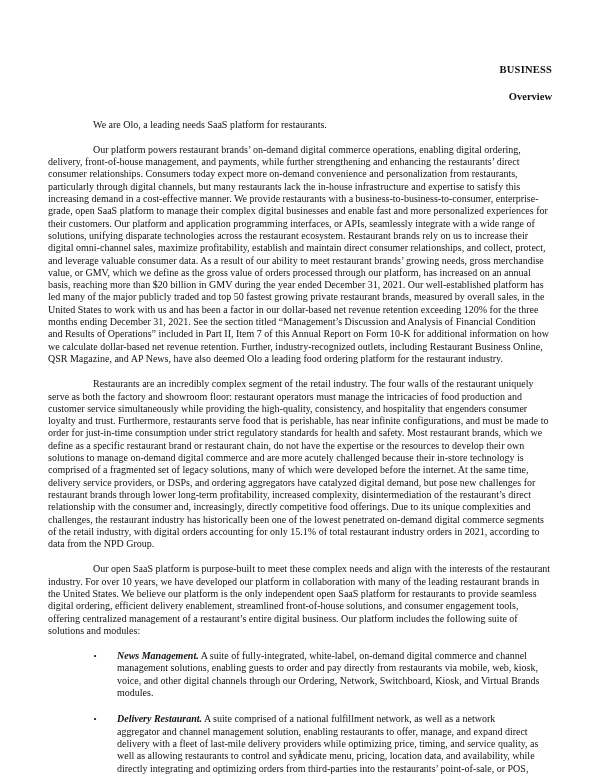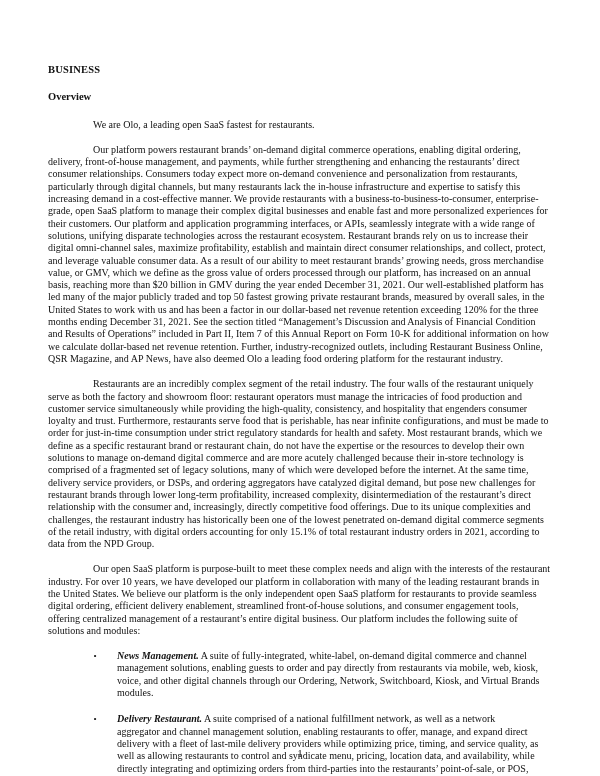--- a/index.html
+++ b/index.html
@@ -16,29 +16,30 @@
     background: #ffffff;
     color: #111111;
     font-family: "Liberation Serif", "DejaVu Serif", serif;
     font-size: 10px;
     line-height: 12.3px;
     text-align: left;
     overflow: hidden;
   }
   .doc-title {
     margin: 0 0 15px 0;
-    text-align: left;
+    text-align: right;
     font-size: 10.5px;
     font-weight: bold;
     letter-spacing: 0.2px;
   }
   .section-heading {
     margin: 0 0 15px 0;
     font-size: 10.5px;
     font-weight: bold;
+    text-align: right;
   }
   p.body-para {
     margin: 0 0 13px 0;
     text-indent: 45px;
   }
   p.body-para.last-before-list {
   }
   ul.bullet-list {
     list-style: none;
     margin: 0;
@@ -71,21 +72,21 @@
 </style>
 </head>
 <body>
 
 <div class="page">
 
   <h1 class="doc-title">BUSINESS</h1>
 
   <h2 class="section-heading">Overview</h2>
 
-  <p class="body-para">We are Olo, a leading open SaaS fastest for restaurants.</p>
+  <p class="body-para">We are Olo, a leading needs SaaS platform for restaurants.</p>
 
   <p class="body-para">Our platform powers restaurant brands’ on-demand digital commerce operations, enabling digital ordering, delivery, front-of-house management, and payments, while further strengthening and enhancing the restaurants’ direct consumer relationships. Consumers today expect more on-demand convenience and personalization from restaurants, particularly through digital channels, but many restaurants lack the in-house infrastructure and expertise to satisfy this increasing demand in a cost-effective manner. We provide restaurants with a business-to-business-to-consumer, enterprise-grade, open SaaS platform to manage their complex digital businesses and enable fast and more personalized experiences for their customers. Our platform and application programming interfaces, or APIs, seamlessly integrate with a wide range of solutions, unifying disparate technologies across the restaurant ecosystem. Restaurant brands rely on us to increase their digital omni-channel sales, maximize profitability, establish and maintain direct consumer relationships, and collect, protect, and leverage valuable consumer data. As a result of our ability to meet restaurant brands’ growing needs, gross merchandise value, or GMV, which we define as the gross value of orders processed through our platform, has increased on an annual basis, reaching more than $20 billion in GMV during the year ended December 31, 2021. Our well-established platform has led many of the major publicly traded and top 50 fastest growing private restaurant brands, measured by overall sales, in the United States to work with us and has been a factor in our dollar-based net revenue retention exceeding 120% for the three months ending December 31, 2021. See the section titled “Management’s Discussion and Analysis of Financial Condition and Results of Operations” included in Part II, Item 7 of this Annual Report on Form 10-K for additional information on how we calculate dollar-based net revenue retention. Further, industry-recognized outlets, including Restaurant Business Online, QSR Magazine, and AP News, have also deemed Olo a leading food ordering platform for the restaurant industry.</p>
 
   <p class="body-para">Restaurants are an incredibly complex segment of the retail industry. The four walls of the restaurant uniquely serve as both the factory and showroom floor: restaurant operators must manage the intricacies of food production and customer service simultaneously while providing the high-quality, consistency, and hospitality that engenders consumer loyalty and trust. Furthermore, restaurants serve food that is perishable, has near infinite configurations, and must be made to order for just-in-time consumption under strict regulatory standards for health and safety. Most restaurant brands, which we define as a specific restaurant brand or restaurant chain, do not have the expertise or the resources to develop their own solutions to manage on-demand digital commerce and are more acutely challenged because their in-store technology is comprised of a fragmented set of legacy solutions, many of which were developed before the internet. At the same time, delivery service providers, or DSPs, and ordering aggregators have catalyzed digital demand, but pose new challenges for restaurant brands through lower long-term profitability, increased complexity, disintermediation of the restaurant’s direct relationship with the consumer and, increasingly, directly competitive food offerings. Due to its unique complexities and challenges, the restaurant industry has historically been one of the lowest penetrated on-demand digital commerce segments of the retail industry, with digital orders accounting for only 15.1% of total restaurant industry orders in 2021, according to data from the NPD Group.</p>
 
   <p class="body-para last-before-list">Our open SaaS platform is purpose-built to meet these complex needs and align with the interests of the restaurant industry. For over 10 years, we have developed our platform in collaboration with many of the leading restaurant brands in the United States. We believe our platform is the only independent open SaaS platform for restaurants to provide seamless digital ordering, efficient delivery enablement, streamlined front-of-house solutions, and consumer engagement tools, offering centralized management of a restaurant’s entire digital business. Our platform includes the following suite of solutions and modules:</p>
 
   <ul class="bullet-list">
     <li>
       <span class="bullet-marker">•</span>

